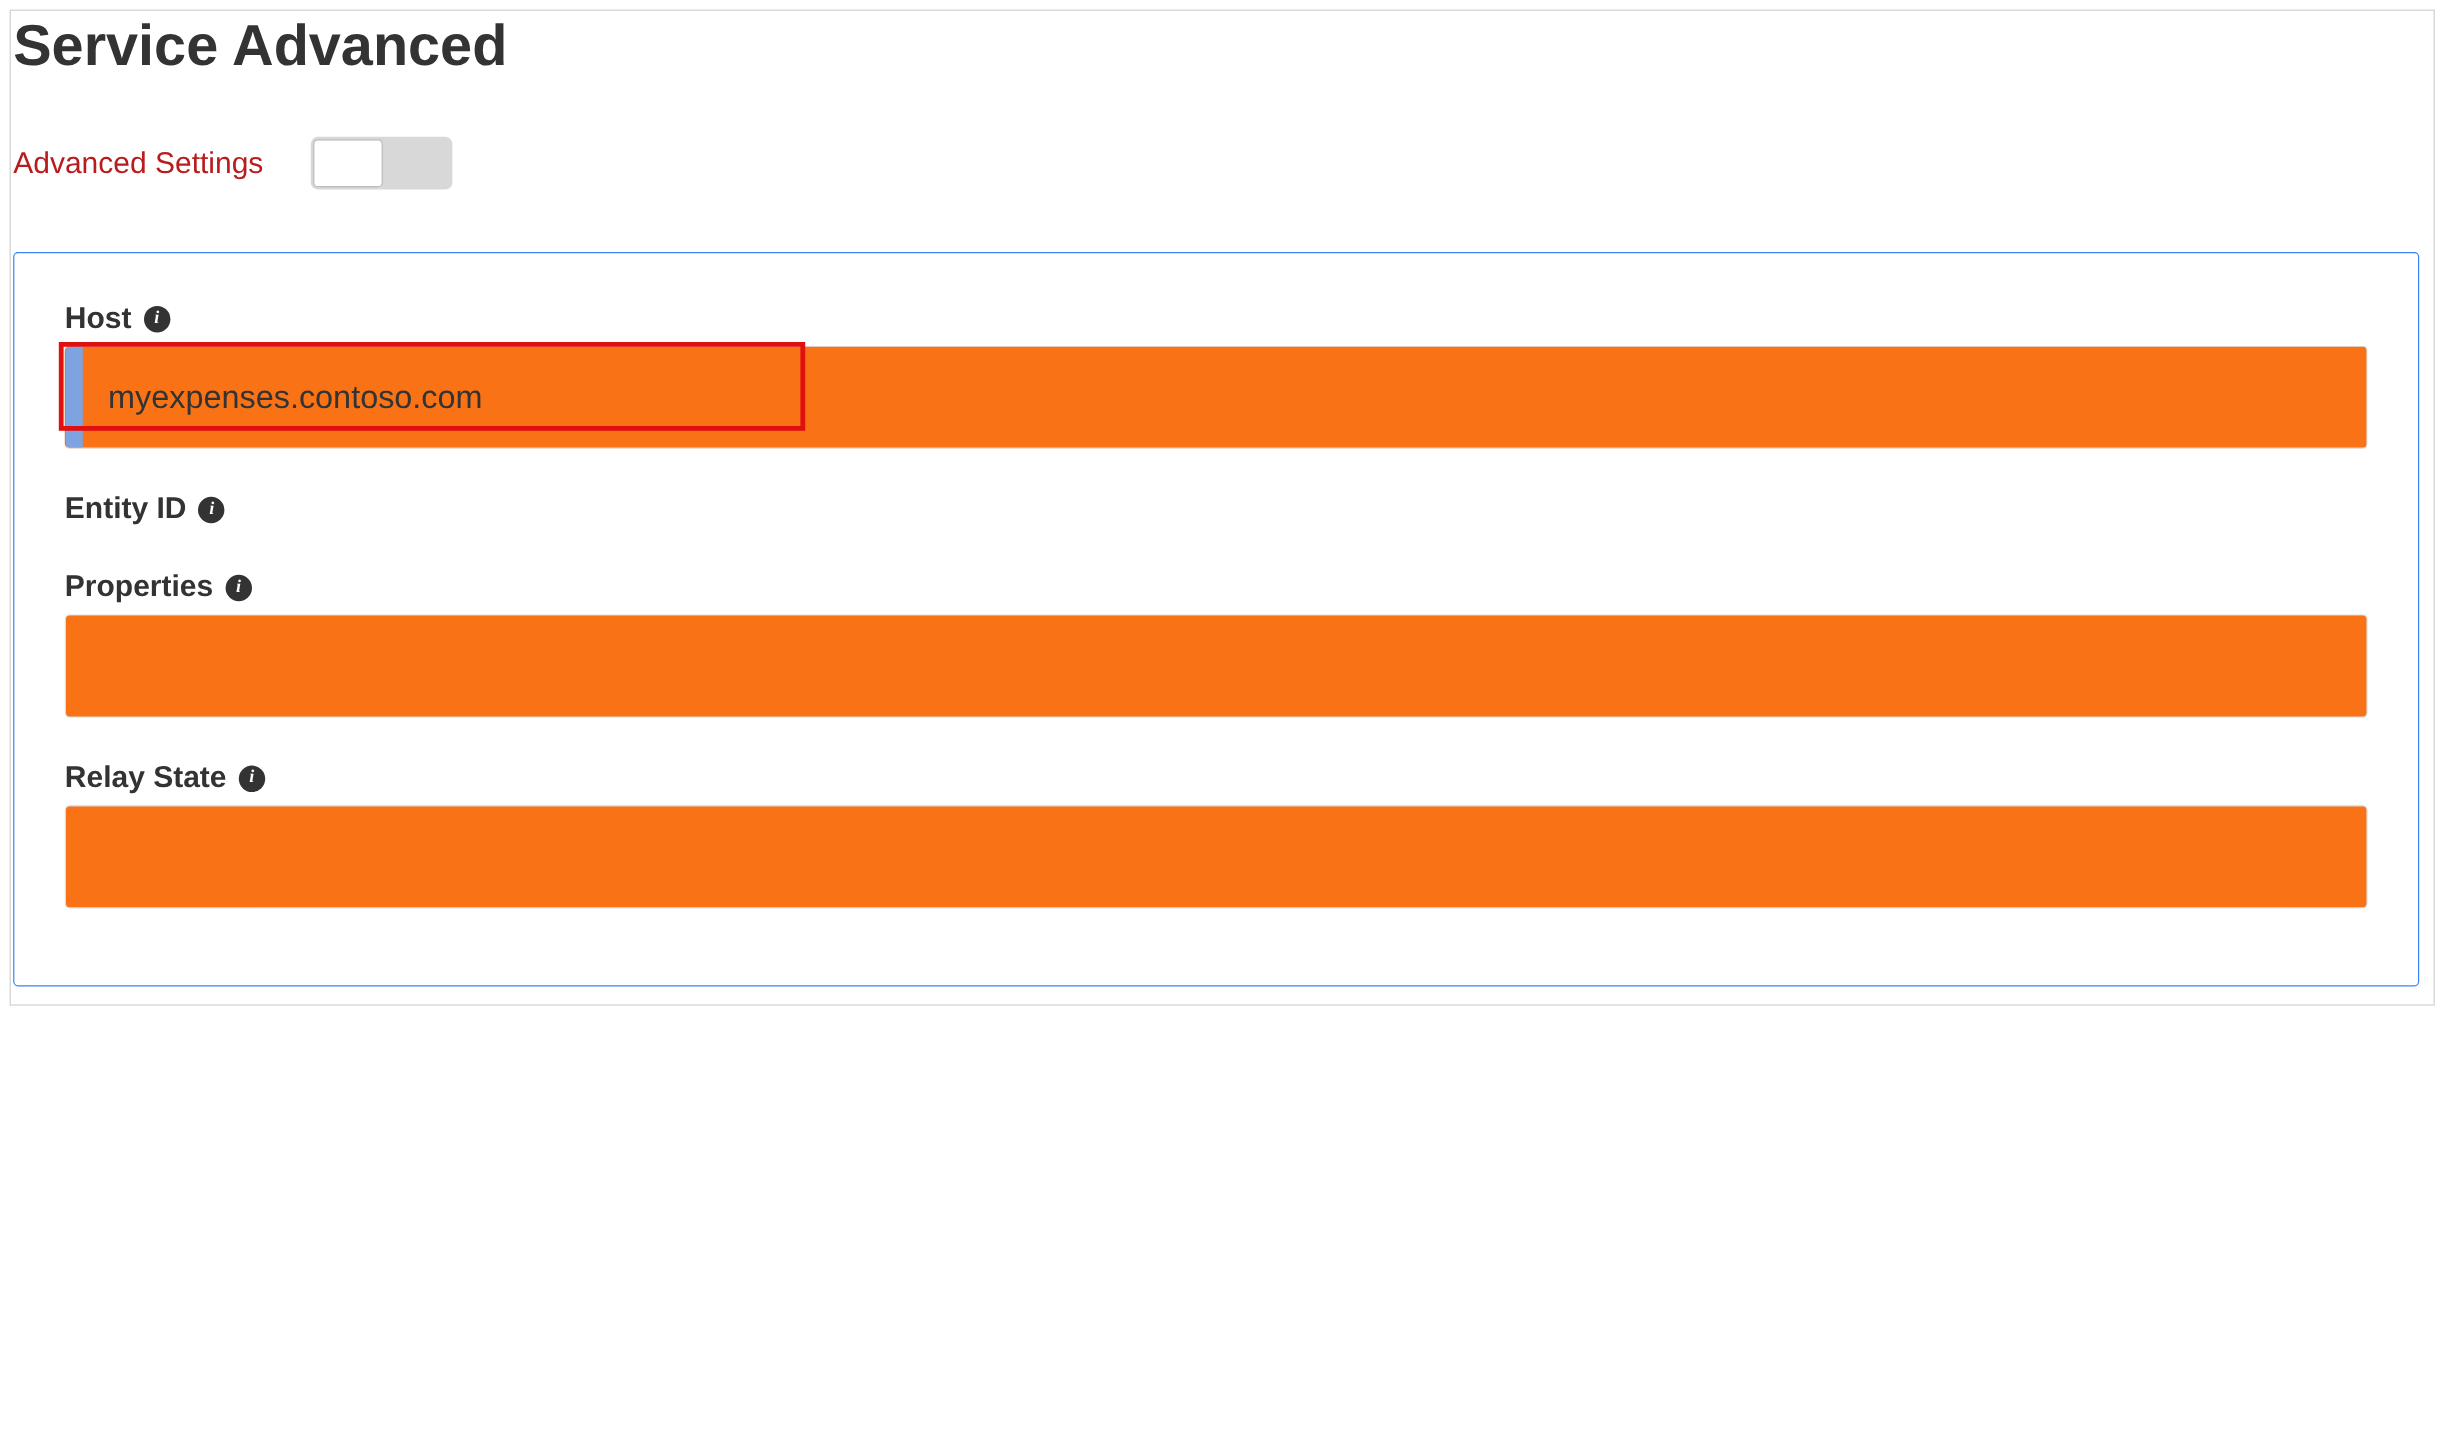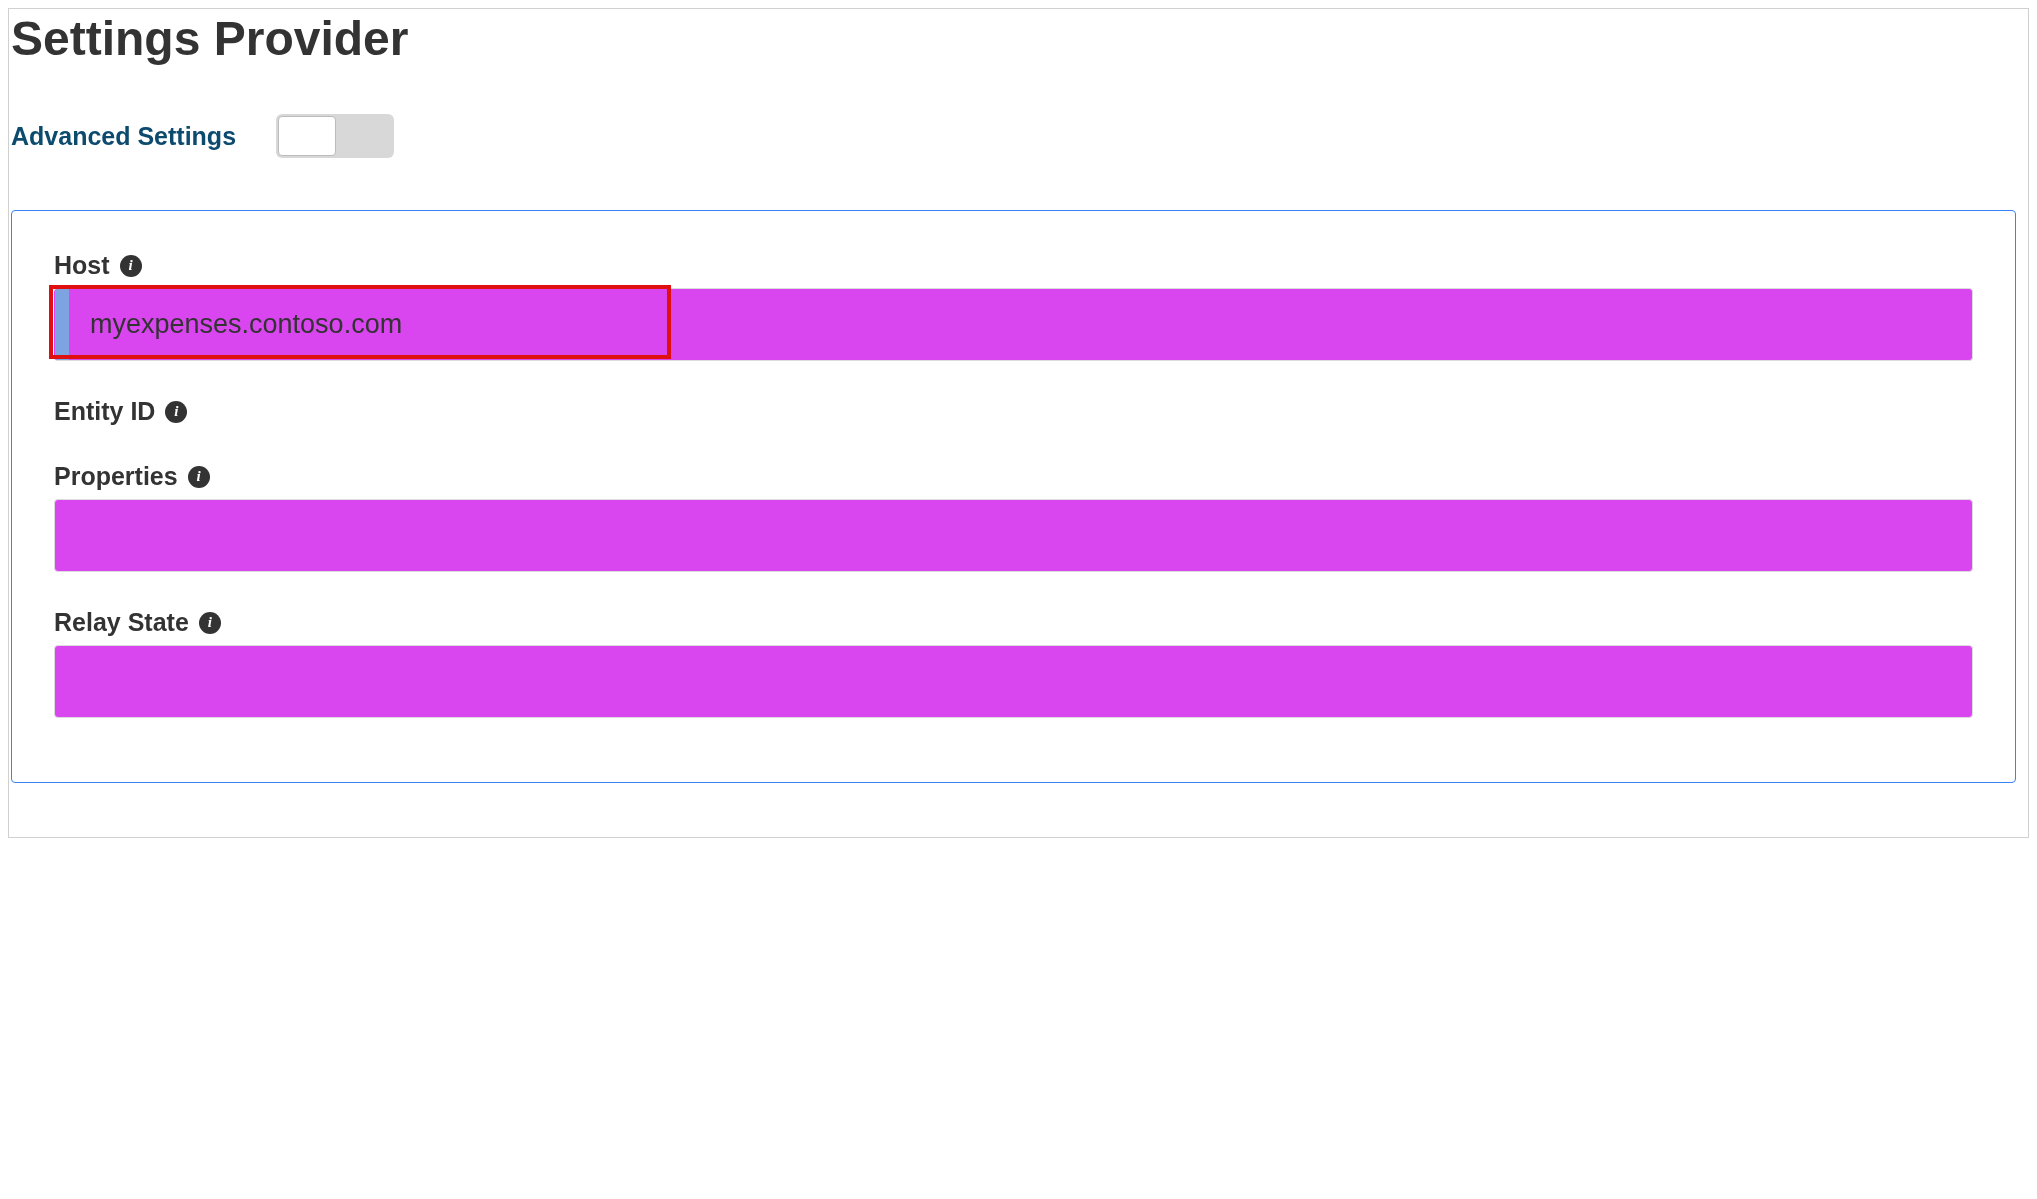--- a/index.html
+++ b/index.html
@@ -27,22 +27,22 @@
     }
     .advanced-row {
       display: flex;
       align-items: center;
       gap: 40px;
       margin-bottom: 52px;
       margin-left: 2px;
     }
     .advanced-label {
       font-size: 25px;
-      font-weight: bold;
-      color: #0c4a6e;
+      font-weight: normal;
+      color: #b91c1c;
     }
     .toggle {
       width: 118px;
       height: 44px;
       background: #d8d8d8;
       border-radius: 6px;
       position: relative;
       cursor: pointer;
     }
     .toggle-thumb {
@@ -101,28 +101,28 @@
       font-style: italic;
       font-weight: bold;
       font-size: 15px;
       cursor: pointer;
     }
     .input-wrapper {
       position: relative;
     }
     .text-input {
       width: 100%;
-      height: 73px;
+      height: 86px;
       padding: 0 20px 0 36px;
       font-size: 27px;
       color: #333;
       border: 1px solid #dcdcdc;
       border-radius: 4px;
       outline: none;
-      background: #d946ef;
+      background: #f97316;
     }
     .text-input.has-accent {
       border-left: none;
       padding-left: 36px;
     }
     .accent-bar {
       position: absolute;
       left: 1px;
       top: 1px;
       bottom: 1px;
@@ -149,21 +149,21 @@
       top: -3px;
       width: 622px;
       height: 74px;
     }
   </style>
 </head>
 <body>
 
 <div class="outer-container">
 
-  <h1 class="page-title">Settings Provider</h1>
+  <h1 class="page-title">Service Advanced</h1>
 
   <div class="advanced-row">
     <span class="advanced-label">Advanced Settings</span>
     <div class="toggle">
       <div class="toggle-thumb"></div>
     </div>
   </div>
 
 
   <div class="properties-panel">

